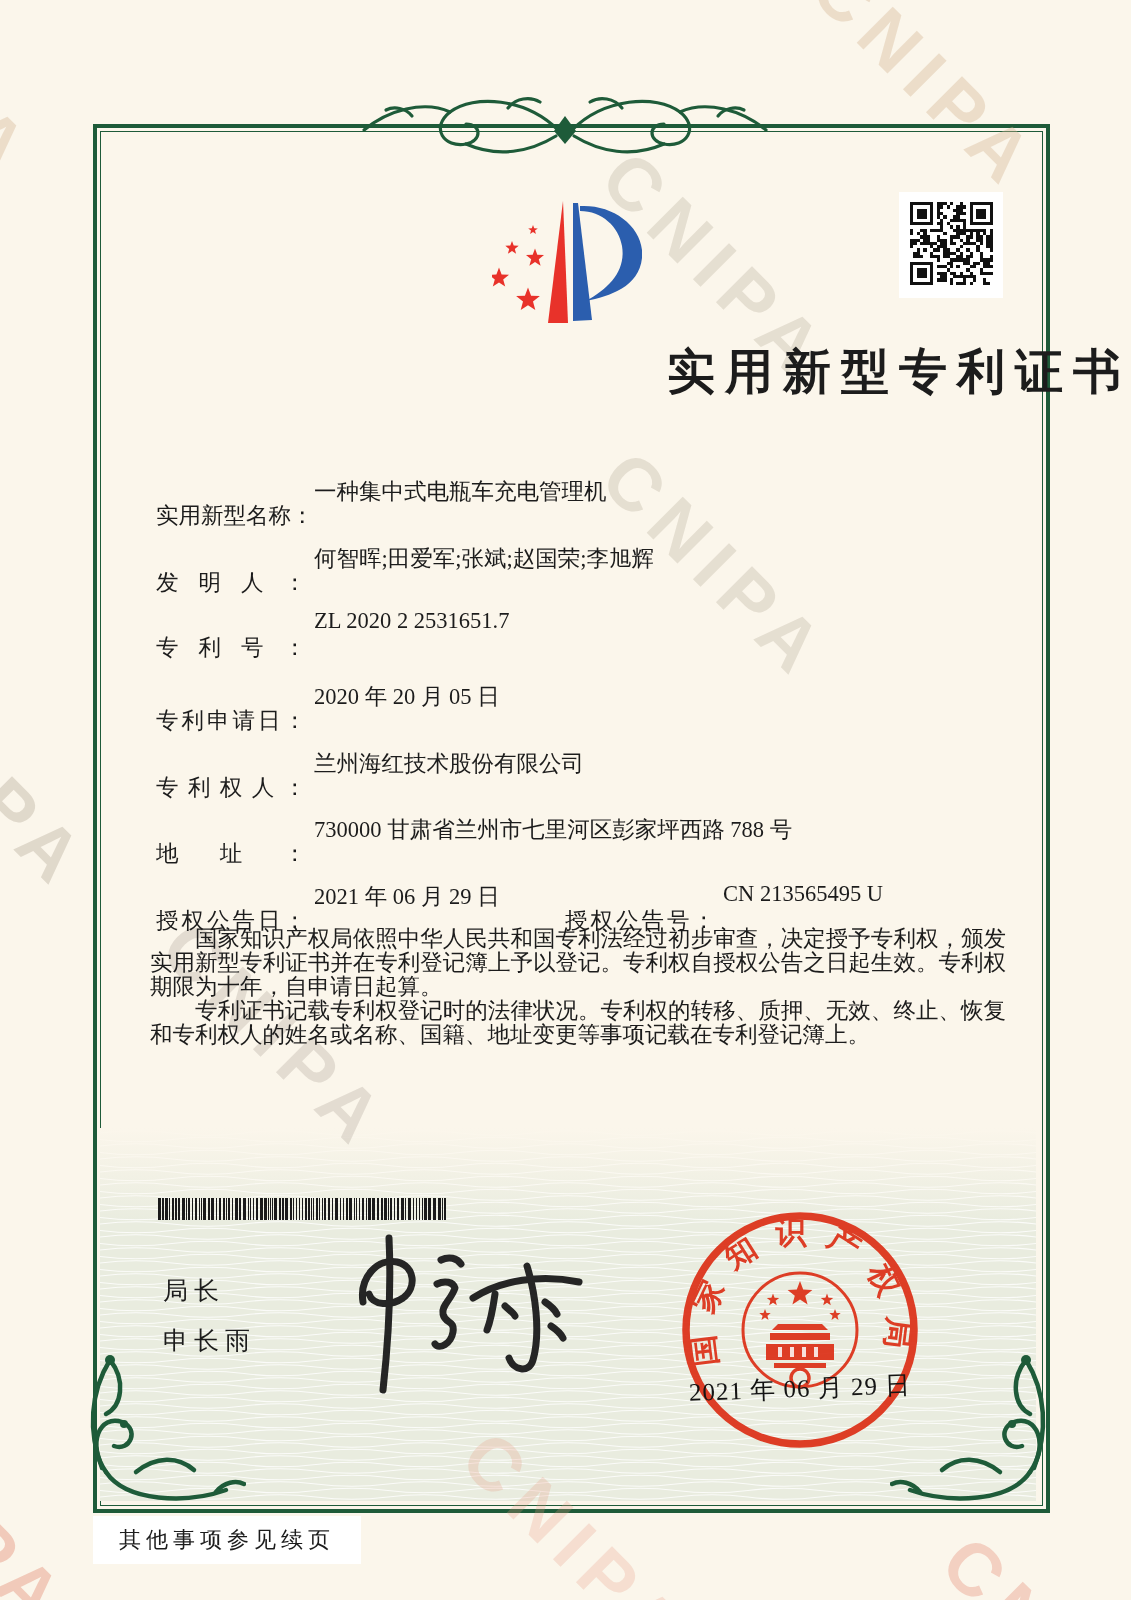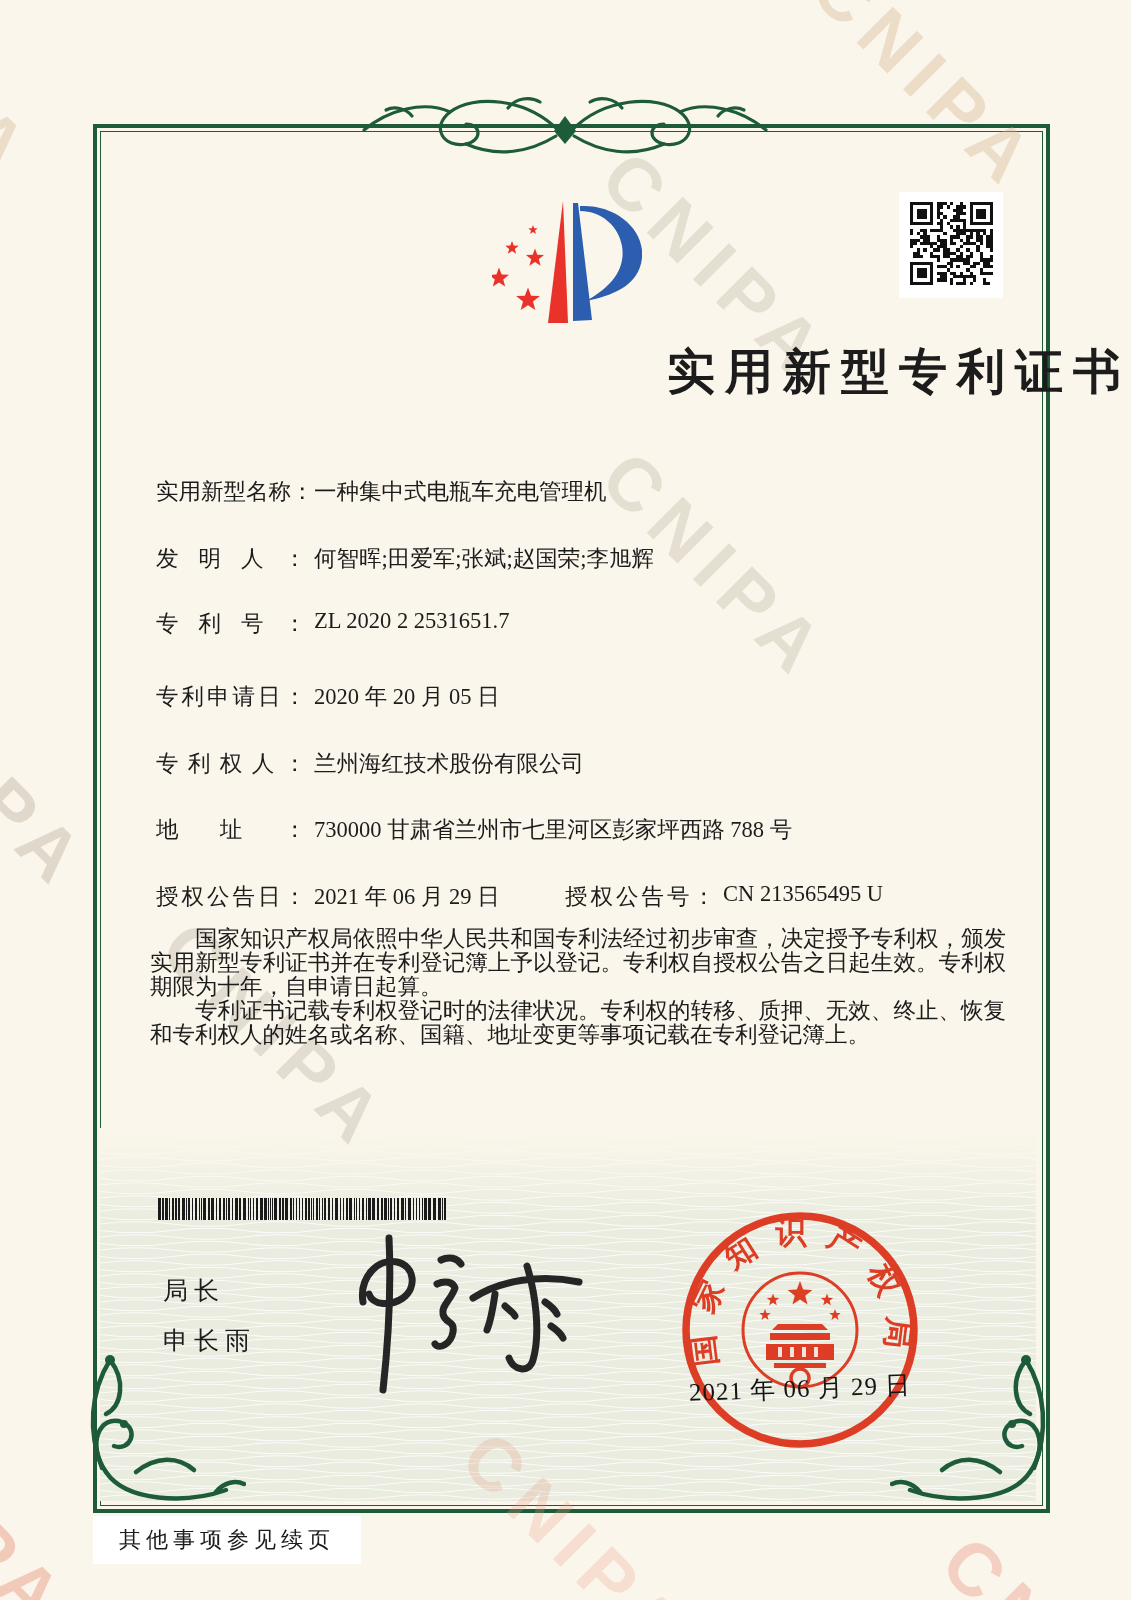--- a/index.html
+++ b/index.html
@@ -22,21 +22,21 @@
   .frame-in{position:absolute; inset:3px; border:1.5px solid #1e5b39;}
   
   .wavezone{position:absolute; left:100px; top:1128px; width:936px; height:373px; z-index:1;}
   .wavefade{position:absolute; left:100px; top:1128px; width:936px; height:95px; z-index:1;
             background:linear-gradient(#fbf6eb, rgba(251,246,235,0));}
   
   .content{z-index:3;}
   .certno{font-size:23px; letter-spacing:3px;}
   .title{width:100%; text-align:right; font-size:48px; font-weight:bold; letter-spacing:10px;}
   .frow{left:156px; font-size:22.5px; white-space:nowrap;}
-  .flabel{display:inline-block; width:150px; text-align:justify; text-align-last:justify; vertical-align:top;}
+  .flabel{display:inline-block; width:150px; text-align:justify; text-align-last:justify; vertical-align:top;margin-top:24px;}
   .fvalue{margin-left:8px;}
   .body-text{left:150px; width:856px; font-size:22.5px; line-height:24px; text-align:justify;}
   .body-text p{margin:0; text-indent:2em;}
   .director{font-size:25px; letter-spacing:6px;}
   .sealdate{width:256px; text-align:center; font-size:25px; letter-spacing:1px; transform:rotate(-2deg); color:#141414;}
   .pagenum{width:949px; left:93px; text-align:center; font-size:20px; letter-spacing:2px;}
   .contnote{left:93px; width:949px; }
   .contnote span{display:inline-block; background:#ffffff; padding:9px 26px; font-size:22px; letter-spacing:5px;}
   .qrbox{background:#ffffff;}
   svg{display:block;}

